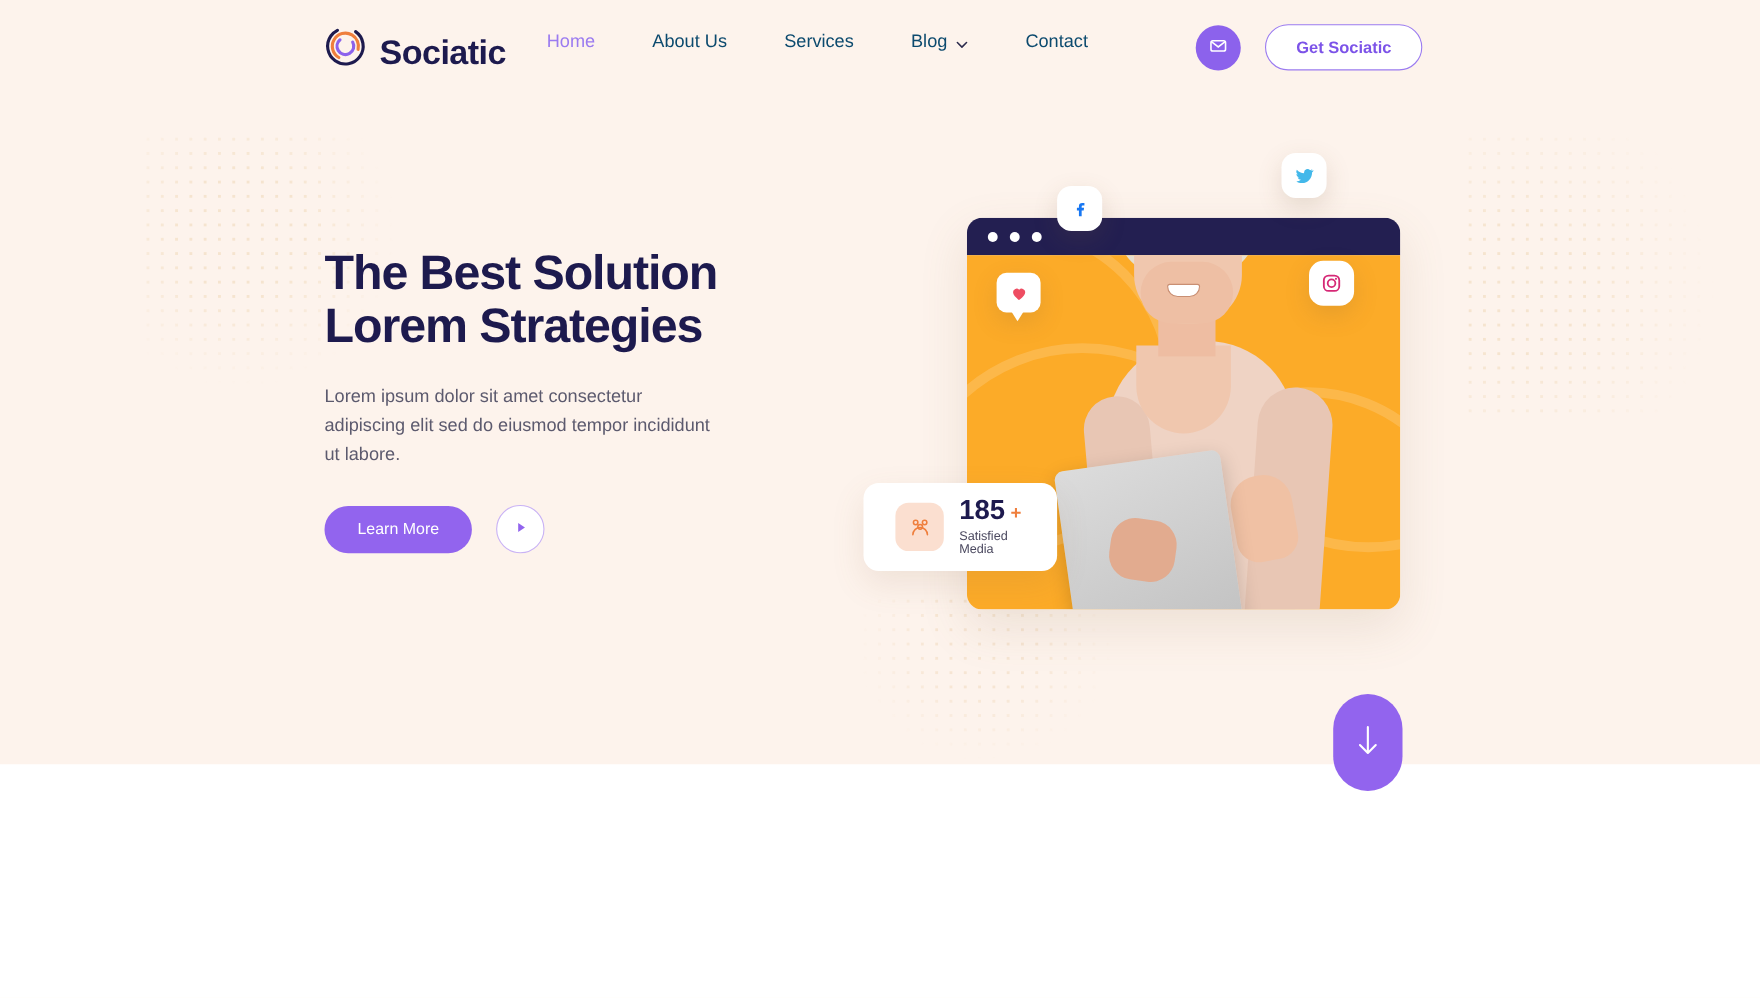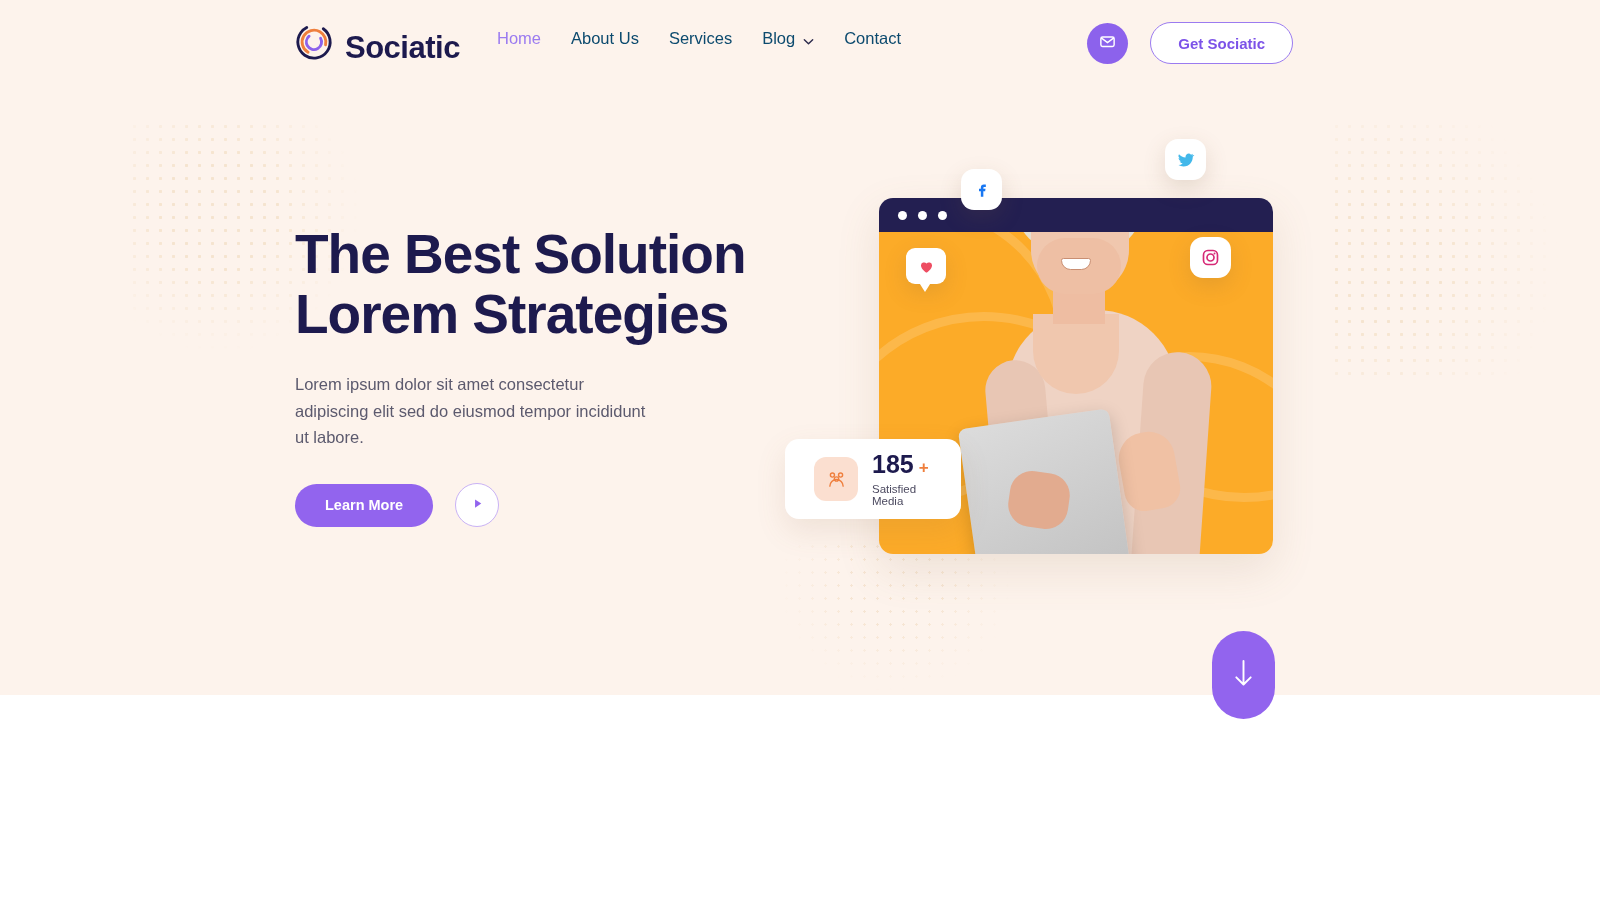--- a/index.html
+++ b/index.html
@@ -37,21 +37,21 @@
 
   
   .nav {
     position:absolute; left:0; top:0; width:1600px; height:82px;
     display:flex; align-items:center;
   }
   .brand { position:absolute; left:295px; top:18px; display:flex; align-items:center; gap:12px; }
   .brand-mark { width:38px; height:38px; position:relative; }
   .brand-name { font-size:31px; font-weight:bold; color:#1d1a4e; letter-spacing:-.5px;margin-top:12px; }
 
-  .nav-links { position:absolute; left:497px; top:29px; display:flex; align-items:center; gap:30px; }
+  .nav-links { position:absolute; left:497px; top:29px; display:flex; align-items:center; gap:52px; }
   .nav-link {
     font-size:16.5px; color:#0c4a6e; text-decoration:none; white-space:nowrap;
     display:flex; align-items:center; gap:7px; cursor:pointer;
   }
   .nav-link.active { color:#9b7bf0; }
   .chev { width:12px; height:12px; display:inline-block; }
 
   .nav-right { position:absolute; right:307px; top:22px; display:flex; align-items:center; gap:22px; }
   .mail-btn {
     width:41px; height:41px; border-radius:50%; background:#8c62ec;
@@ -60,29 +60,29 @@
   .cta-btn {
     height:42px; padding:0 27px; border-radius:21px; background:#ffffff;
     border:1.5px solid #9b7bf0; color:#7c53e8; font-size:15px; font-weight:bold;
     font-family:"Liberation Sans", sans-serif; cursor:pointer;
     display:flex; align-items:center; justify-content:center; white-space:nowrap;
   }
 
   
   .hero-copy { position:absolute; left:295px; top:225px; width:520px; }
   .hero-title {
-    font-size:55px; line-height:1.09; font-weight:bold; color:#1d1a4e; letter-spacing:-1px;
+    font-size:44px; line-height:1.09; font-weight:bold; color:#1d1a4e; letter-spacing:-1px;
   }
   .hero-sub {
     margin-top:26px; font-size:16.5px; line-height:1.62; color:#5c5a6e; max-width:352px;
   }
   .hero-actions { margin-top:32px; display:flex; align-items:center; gap:22px; }
   .learn-btn {
     height:43px; padding:0 30px; border-radius:22px; background:#9264ee; border:none;
-    color:#fff; font-size:14.5px; font-weight:bold; cursor:pointer;
+    color:#fff; font-size:14.5px; font-weight:normal; cursor:pointer;
     font-family:"Liberation Sans", sans-serif;
   }
   .play-btn {
     width:44px; height:44px; border-radius:50%; background:#fff; border:1.6px solid #c9b2f5;
     display:flex; align-items:center; justify-content:center; cursor:pointer; padding:0;
   }
 
   
   .art { position:absolute; left:879px; top:198px; width:394px; height:356px; }
   .browser {

